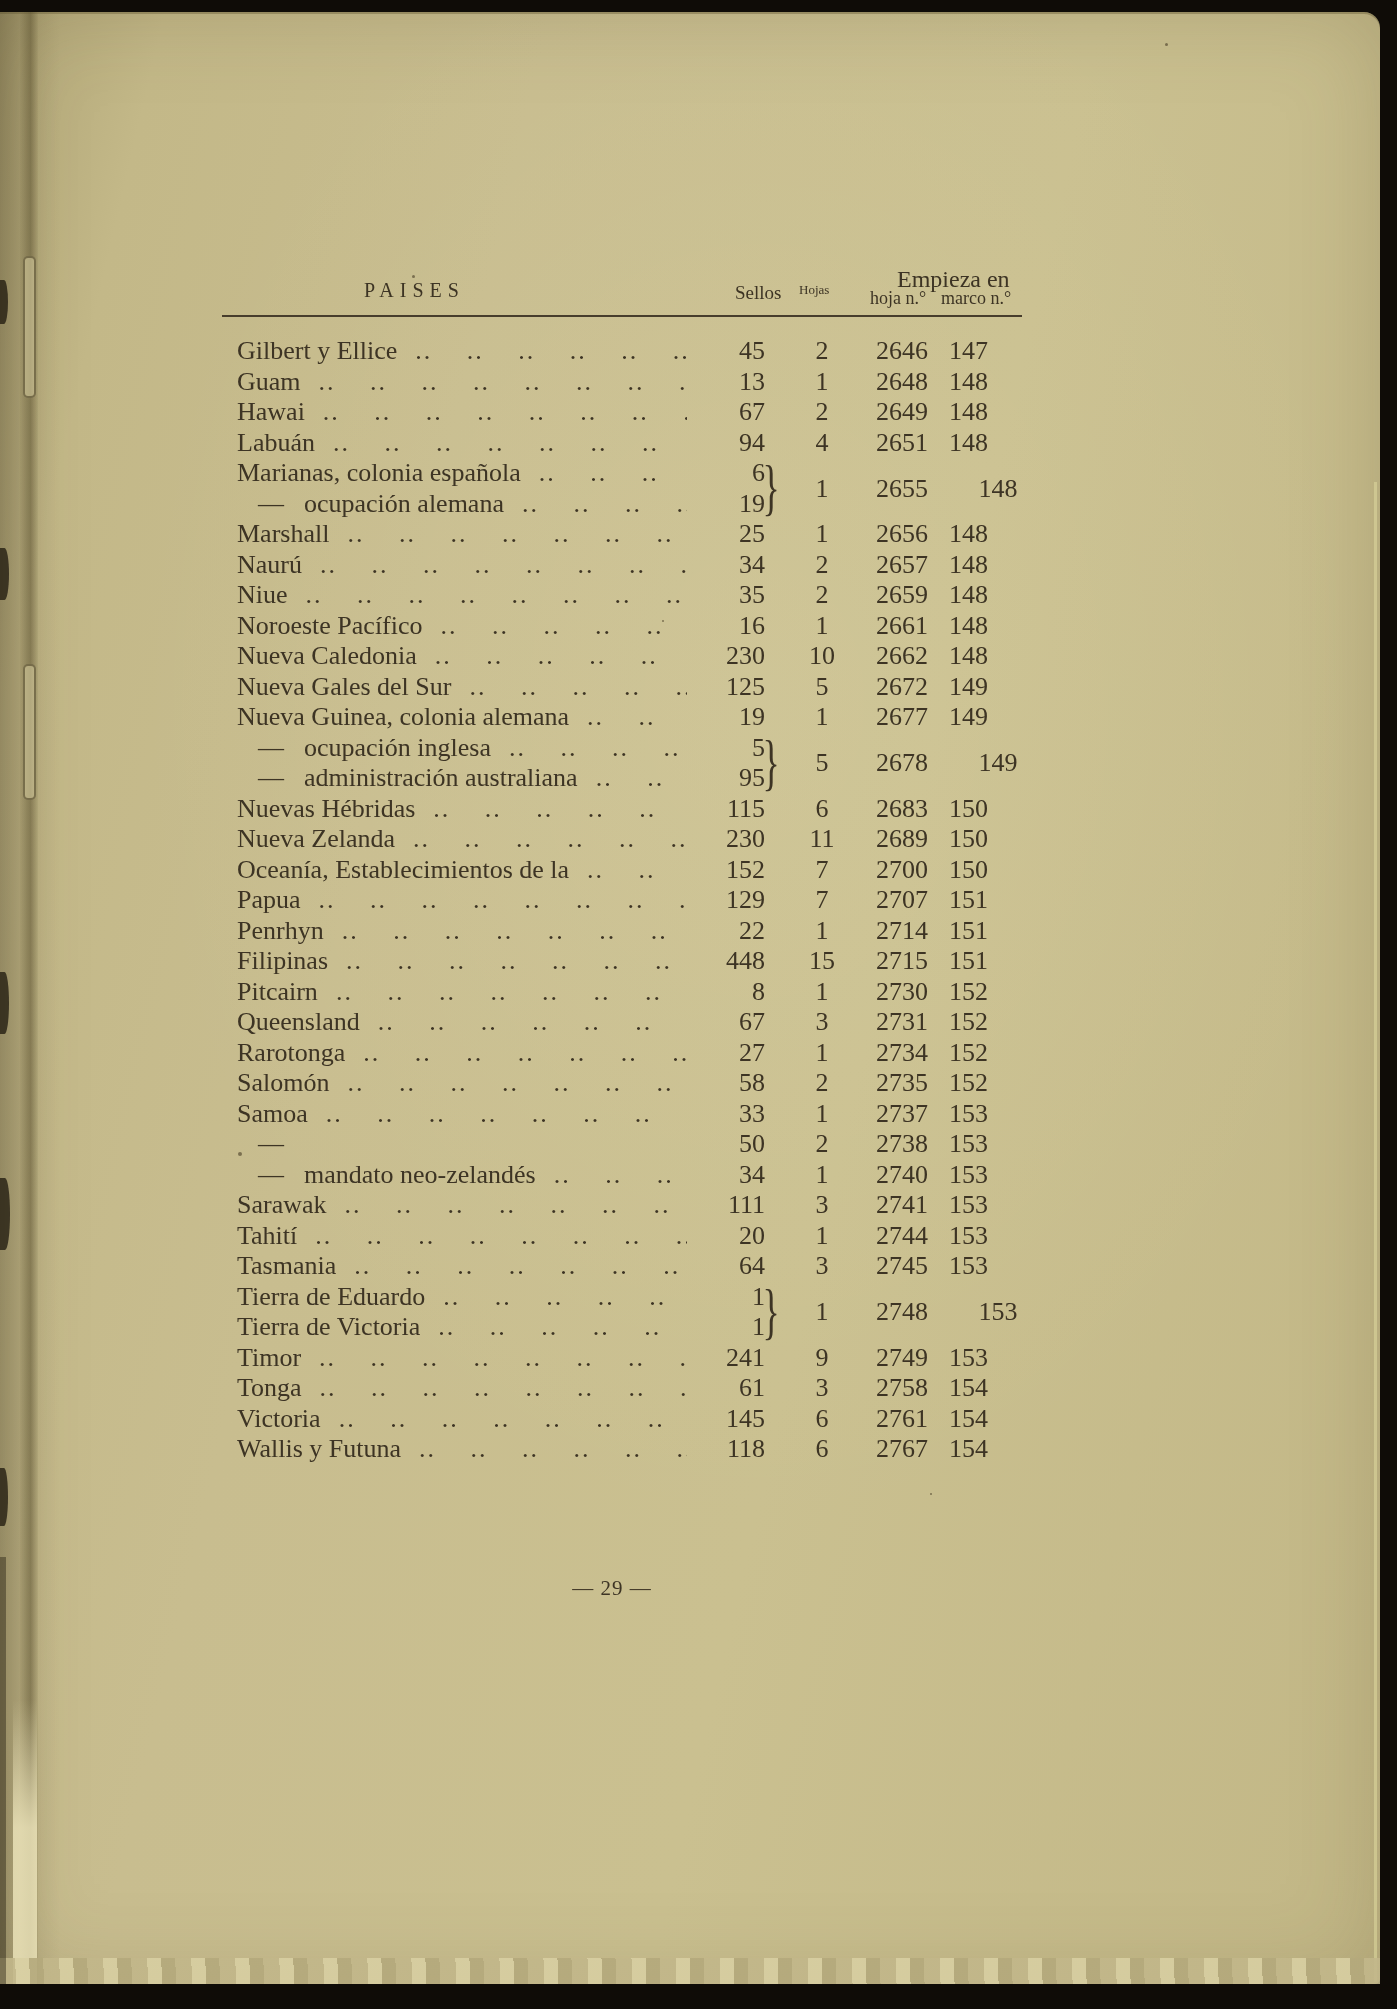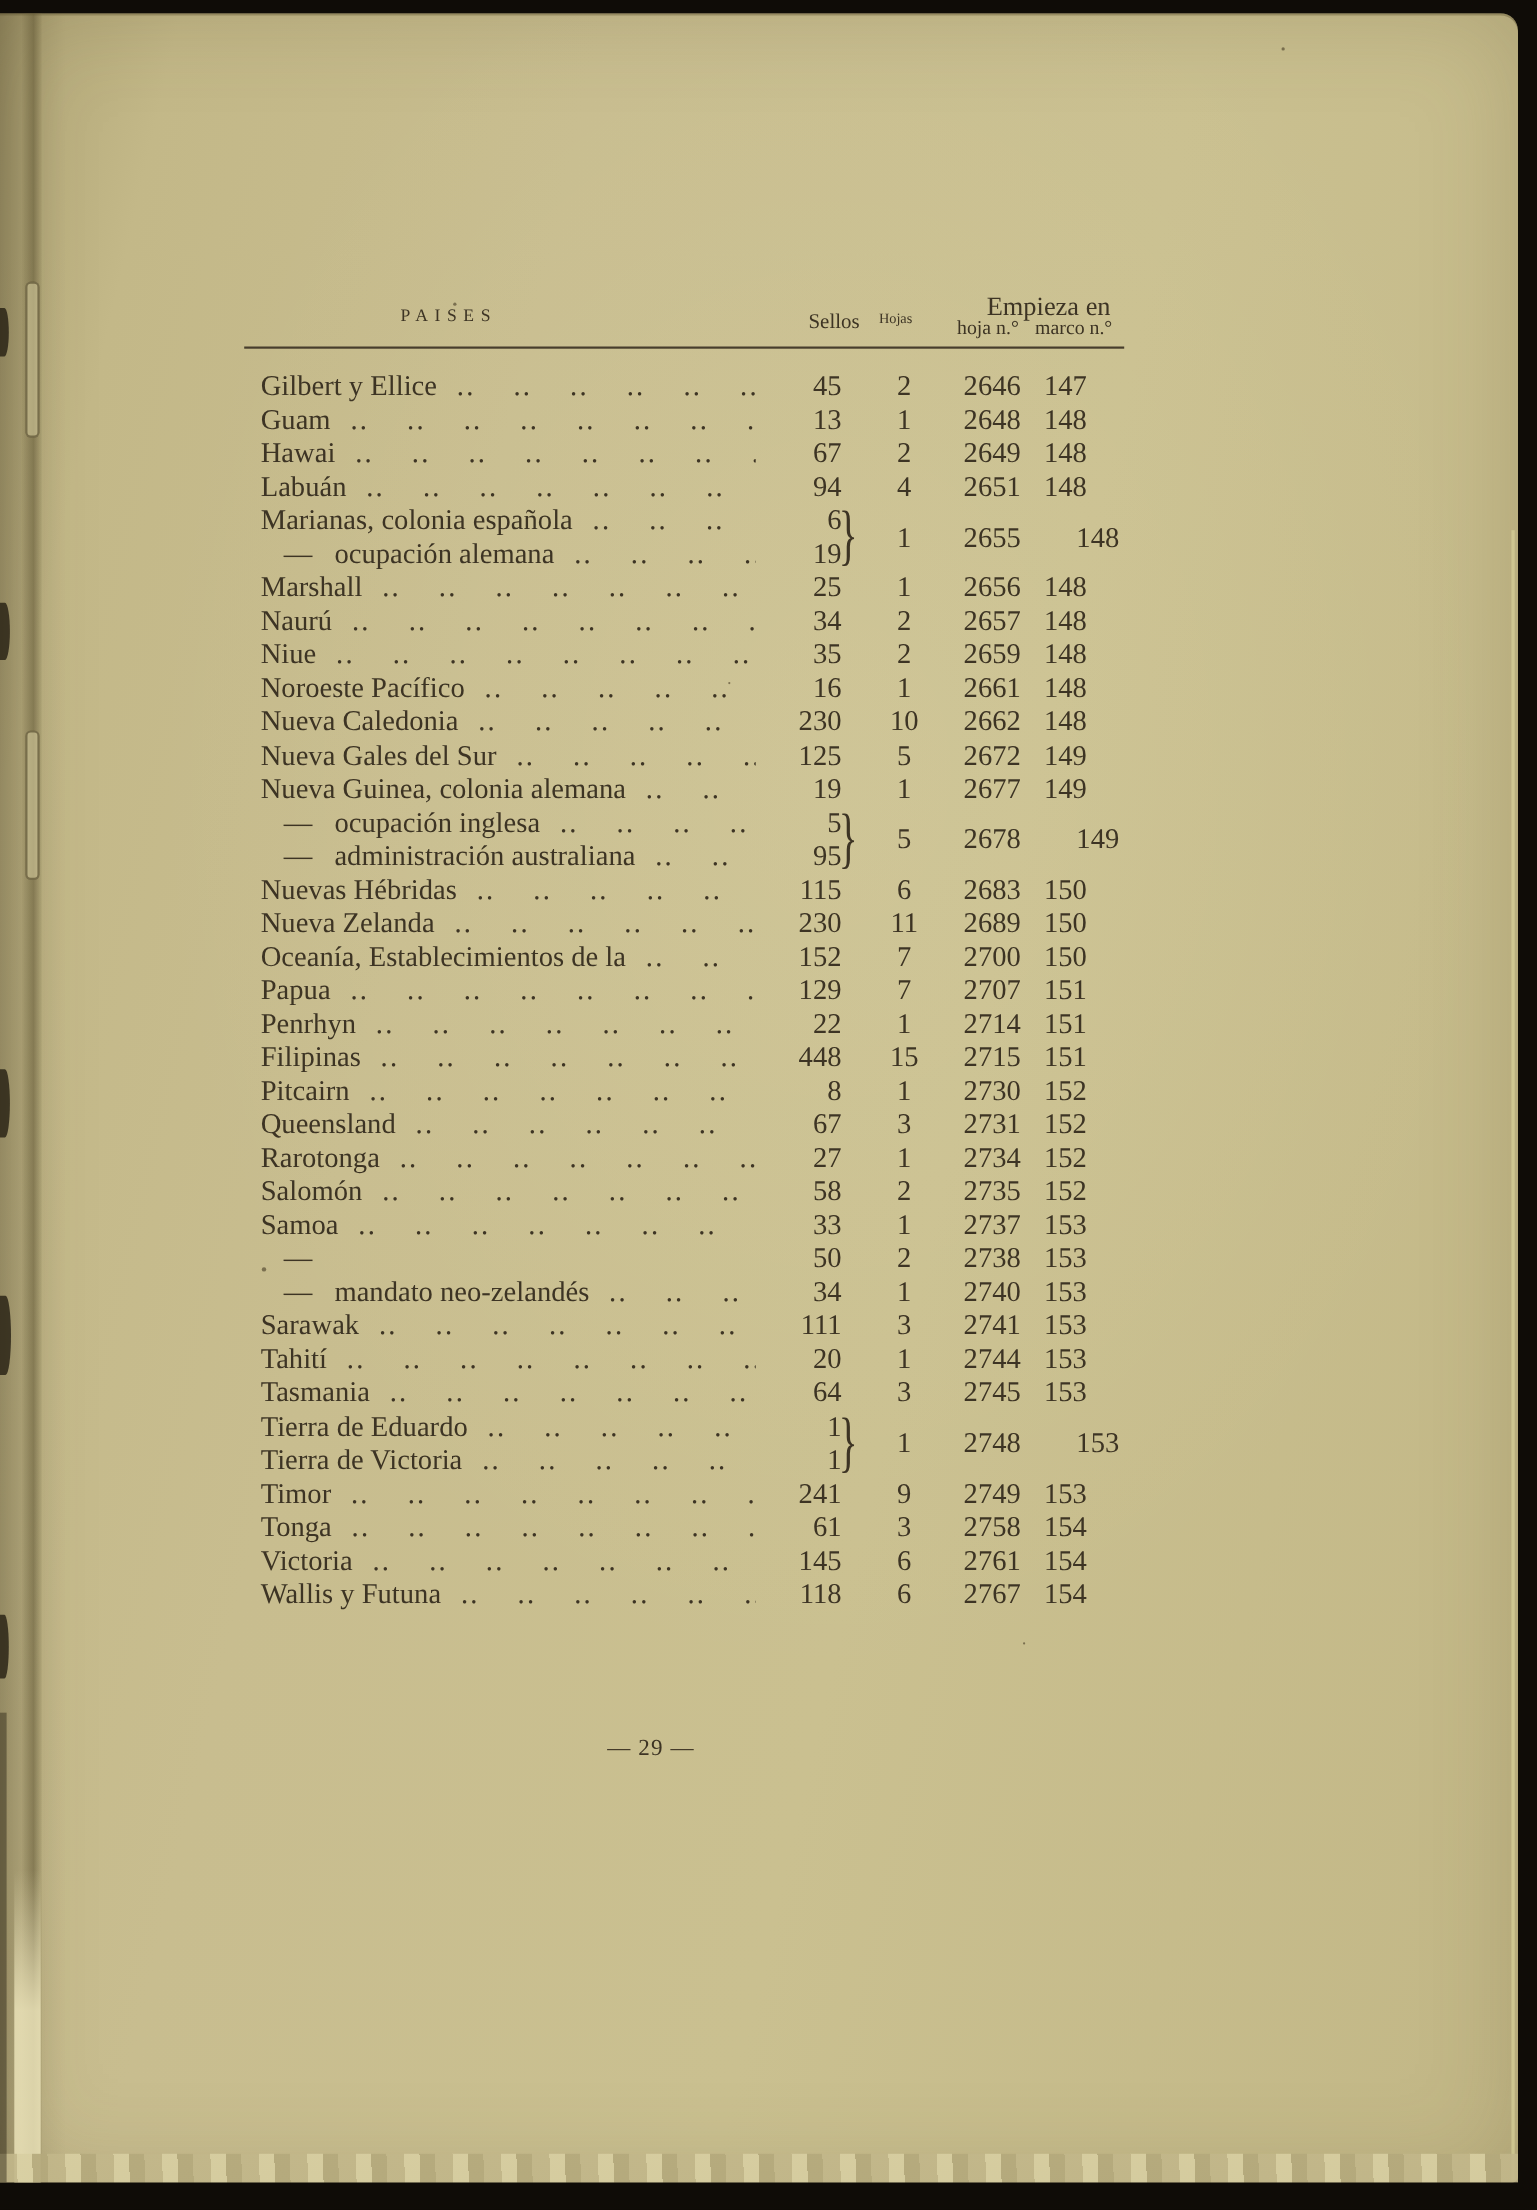--- a/index.html
+++ b/index.html
@@ -32,21 +32,21 @@
   .deckle-bottom{position:absolute;left:0;top:1946px;width:1380px;height:26px;
     background:repeating-linear-gradient(88deg,#c2b78a 0 16px,#d8cfa2 16px 30px,#b4a97c 30px 44px);
     opacity:.9;}
   .edge-blob{position:absolute;left:0;background:#241e11;border-radius:0 60% 60% 0;opacity:.8;}
   .edge-sliver{position:absolute;left:0;top:1545px;width:6px;height:427px;background:#2b2414;opacity:.45;}
   .speck{position:absolute;width:3px;height:3px;border-radius:50%;background:rgba(58,48,28,.55);}
 
   
   .ink{color:#3d3424;}
   .hdr{position:absolute;white-space:nowrap;}
-  .hdr-paises{left:364px;top:279px;font-size:16px;letter-spacing:6px;}
+  .hdr-paises{left:364px;top:279px;font-size:20px;letter-spacing:6px;}
   .hdr-sellos{left:735px;top:282px;font-size:19px;}
   .hdr-hojas{left:799px;top:282px;font-size:13px;}
   .hdr-empieza{left:897px;top:266px;font-size:24px;}
   .hdr-hoja-n{left:870px;top:288px;font-size:18px;}
   .hdr-marco-n{left:941px;top:288px;font-size:18px;}
   .head-rule{position:absolute;left:222px;top:315px;width:800px;height:2px;background:#473d2c;}
 
   .table-rows{position:absolute;left:237px;top:336px;width:810px;font-size:26px;}
   .t-line{display:flex;align-items:baseline;height:30.5px;line-height:30.5px;white-space:nowrap;}
   .dash{display:inline-block;width:24px;margin-left:21px;margin-right:22px;}
@@ -62,21 +62,21 @@
 
   .t-group{display:flex;align-items:stretch;height:61px;}
   .g-left{flex:1 1 auto;display:flex;flex-direction:column;min-width:0;}
   .g-left .t-line{padding-right:0;}
   .g-brace{flex:0 0 14px;position:relative;}
   .g-brace span{position:absolute;left:-4px;top:0;height:61px;line-height:61px;font-size:42px;
     transform:scaleY(1.45) scaleX(.85);transform-origin:center;display:block;}
   .g-cell{display:flex;align-items:center;justify-content:center;}
   .g-cell.c-hojas{justify-content:center;}
 
-  .footer-pagenum{position:absolute;left:552px;top:1576px;width:120px;text-align:left;
+  .footer-pagenum{position:absolute;left:552px;top:1576px;width:120px;text-align:center;
     font-size:21px;letter-spacing:1px;}
 </style>
 </head>
 <body>
 
 <div class="paper">
   <div class="gutter-shadow"></div>
   <div class="gutter-core"></div>
   <div class="gutter-light"></div>
   <div class="thread thread-1"></div>

